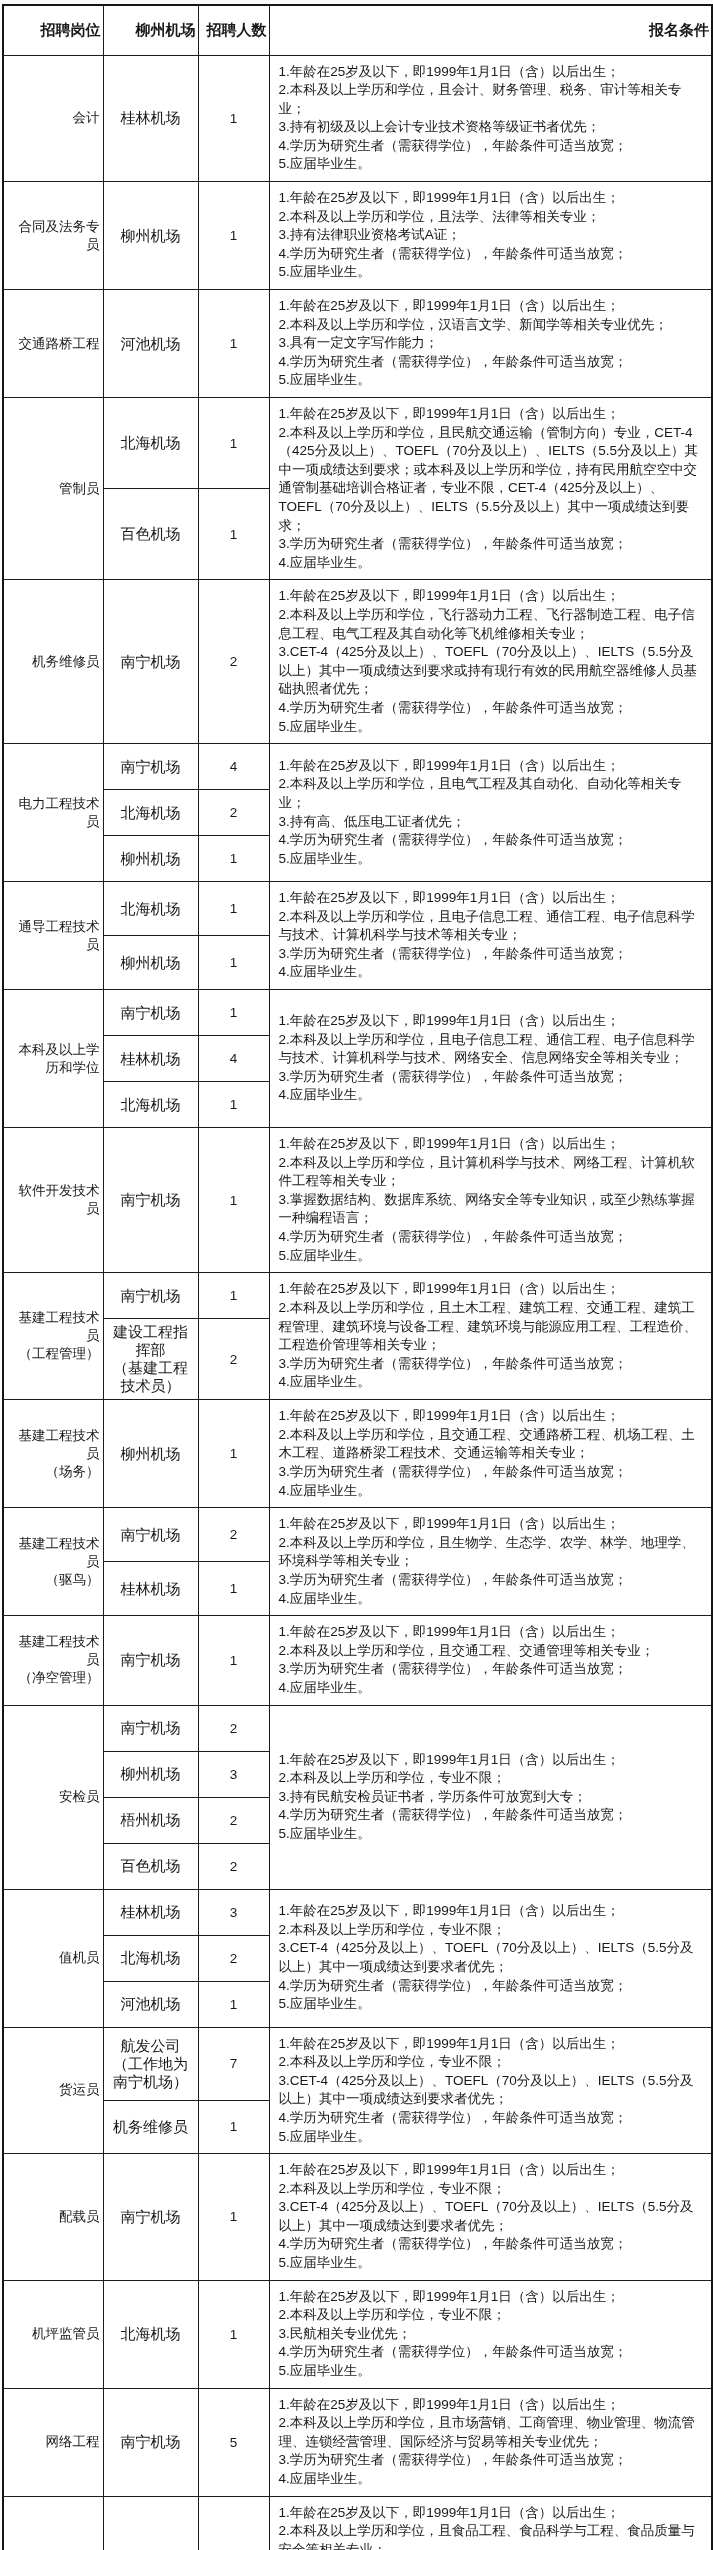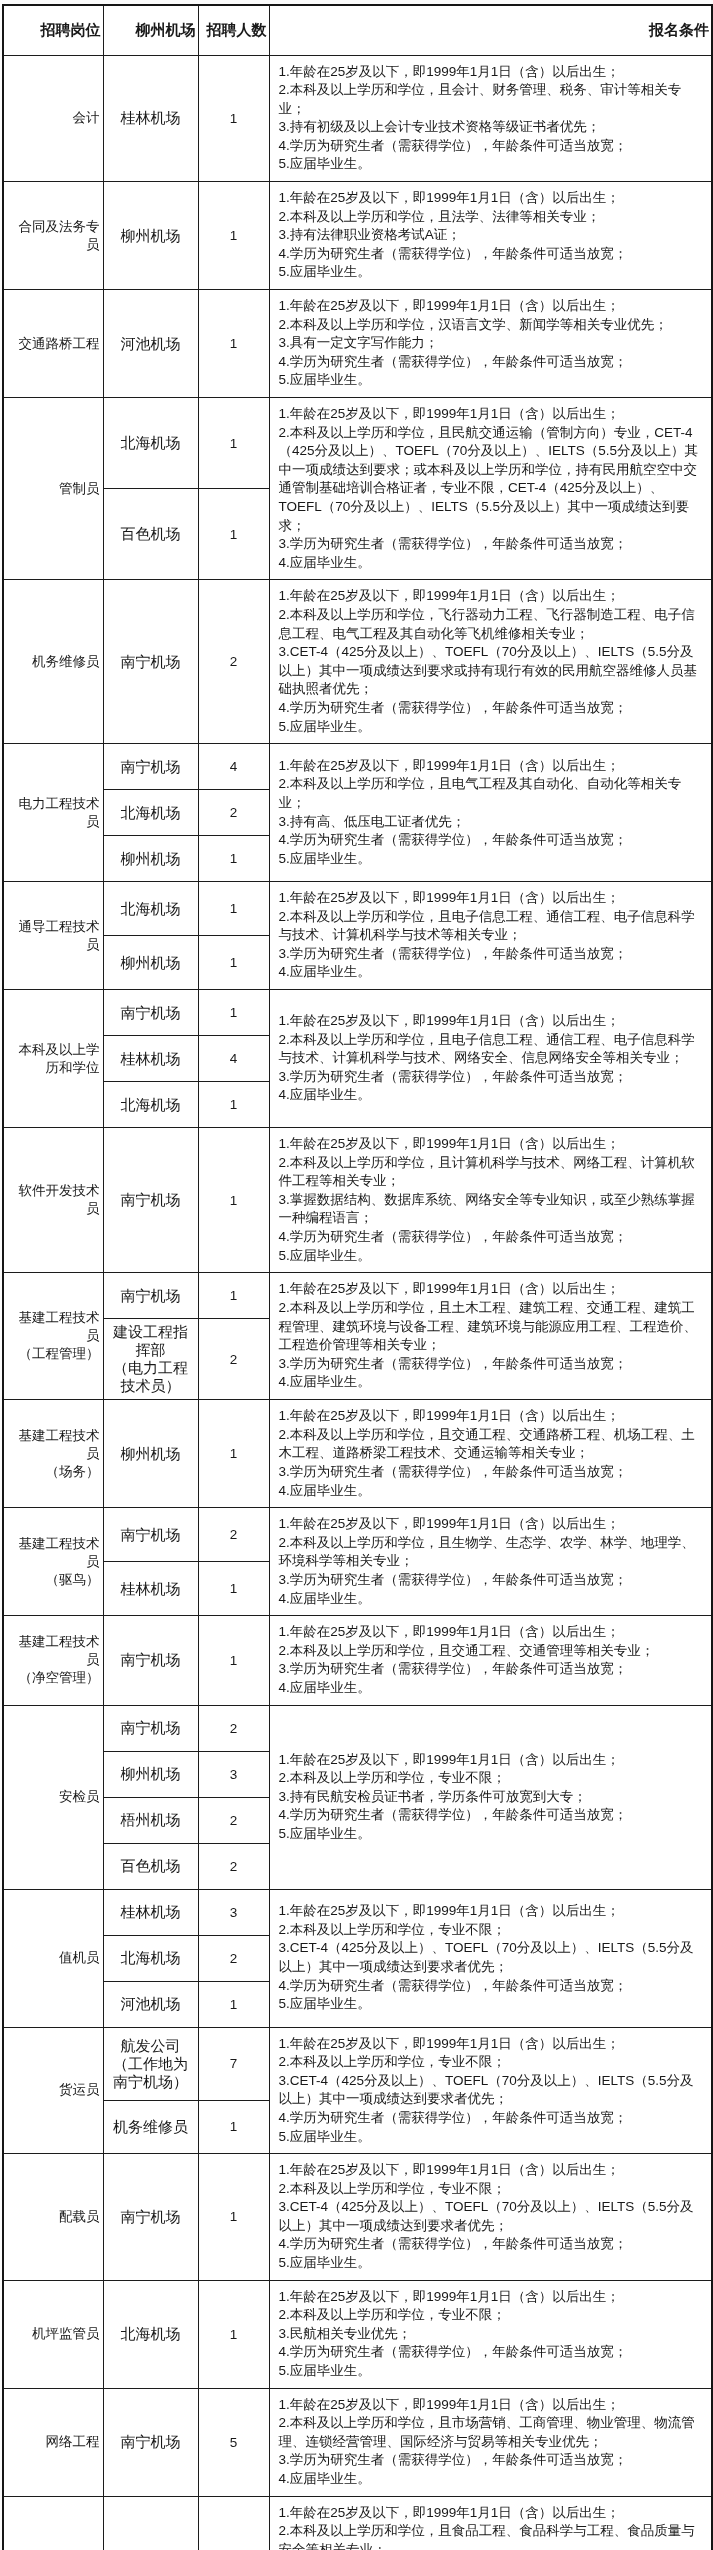--- a/index.html
+++ b/index.html
@@ -157,21 +157,21 @@
 （工程管理）</td>
       <td class="unit">南宁机场</td>
       <td class="cnt">1</td>
       <td class="cond" rowspan="2">1.年龄在25岁及以下，即1999年1月1日（含）以后出生；
 2.本科及以上学历和学位，且土木工程、建筑工程、交通工程、建筑工程管理、建筑环境与设备工程、建筑环境与能源应用工程、工程造价、工程造价管理等相关专业；
 3.学历为研究生者（需获得学位），年龄条件可适当放宽；
 4.应届毕业生。</td>
     </tr>
     <tr>
       <td class="unit">建设工程指挥部
-（电力工程技术员）</td>
+（基建工程技术员）</td>
       <td class="cnt">2</td>
     </tr>
 
     <tr>
       <td class="pos">基建工程技术员
 （场务）</td>
       <td class="unit">柳州机场</td>
       <td class="cnt">1</td>
       <td class="cond">1.年龄在25岁及以下，即1999年1月1日（含）以后出生；
 2.本科及以上学历和学位，且交通工程、交通路桥工程、机场工程、土木工程、道路桥梁工程技术、交通运输等相关专业；

